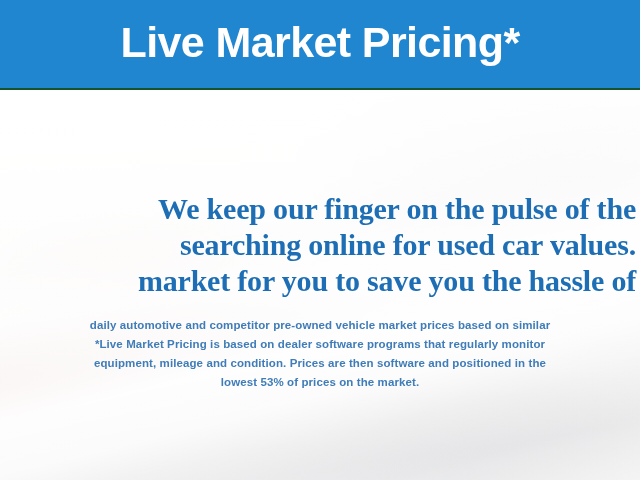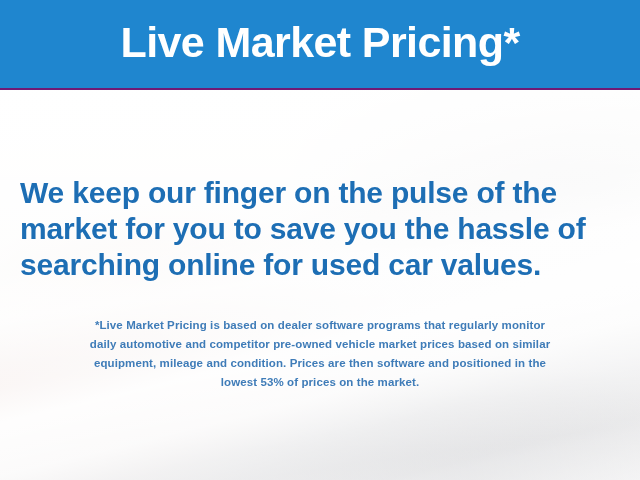--- a/index.html
+++ b/index.html
@@ -83,21 +83,21 @@
   }
 
   
   #header-banner {
     position: absolute;
     left: 0;
     top: 0;
     width: 640px;
     height: 90px;
     background: #1f86cf;
-    border-bottom: 2px solid #701a75;
+    border-bottom: 2px solid #14532d;
     box-sizing: border-box;
     display: flex;
     align-items: center;
     justify-content: center;
     z-index: 3;
   }
   #banner-title {
     color: #ffffff;
     font-size: 43px;
     font-weight: bold;
@@ -116,27 +116,28 @@
     width: 640px;
     height: 390px;
     z-index: 4;
   }
 
   #headline {
     position: absolute;
     left: 20px;
     top: 85px;
     width: 600px;
-    margin: 0;
-    text-align: left;
+    margin: 16px;
+    text-align: right;
     color: #1d6eb4;
     font-size: 30px;
     font-weight: bold;
     line-height: 36px;
     letter-spacing: -0.2px;
+    font-family: Liberation Serif, serif;
   }
   #headline .hl-line {
     display: block;
   }
 
   #disclaimer {
     position: absolute;
     left: 28px;
     top: 226px;
     width: 584px;
@@ -167,25 +168,25 @@
   </div>
 
   <div id="header-banner">
     <h1 id="banner-title">Live Market Pricing*</h1>
   </div>
 
   <div id="content-area">
 
     <p id="headline">
       <span class="hl-line">We keep our finger on the pulse of the</span>
+      <span class="hl-line">searching online for used car values.</span>
       <span class="hl-line">market for you to save you the hassle of</span>
-      <span class="hl-line">searching online for used car values.</span>
     </p>
 
     <p id="disclaimer">
+      <span class="dc-line">daily automotive and competitor pre-owned vehicle market prices based on similar</span>
       <span class="dc-line">*Live Market Pricing is based on dealer software programs that regularly monitor</span>
-      <span class="dc-line">daily automotive and competitor pre-owned vehicle market prices based on similar</span>
       <span class="dc-line">equipment, mileage and condition. Prices are then software and positioned in the</span>
       <span class="dc-line">lowest 53% of prices on the market.</span>
     </p>
 
   </div>
 </div>
 
 </body></html>

